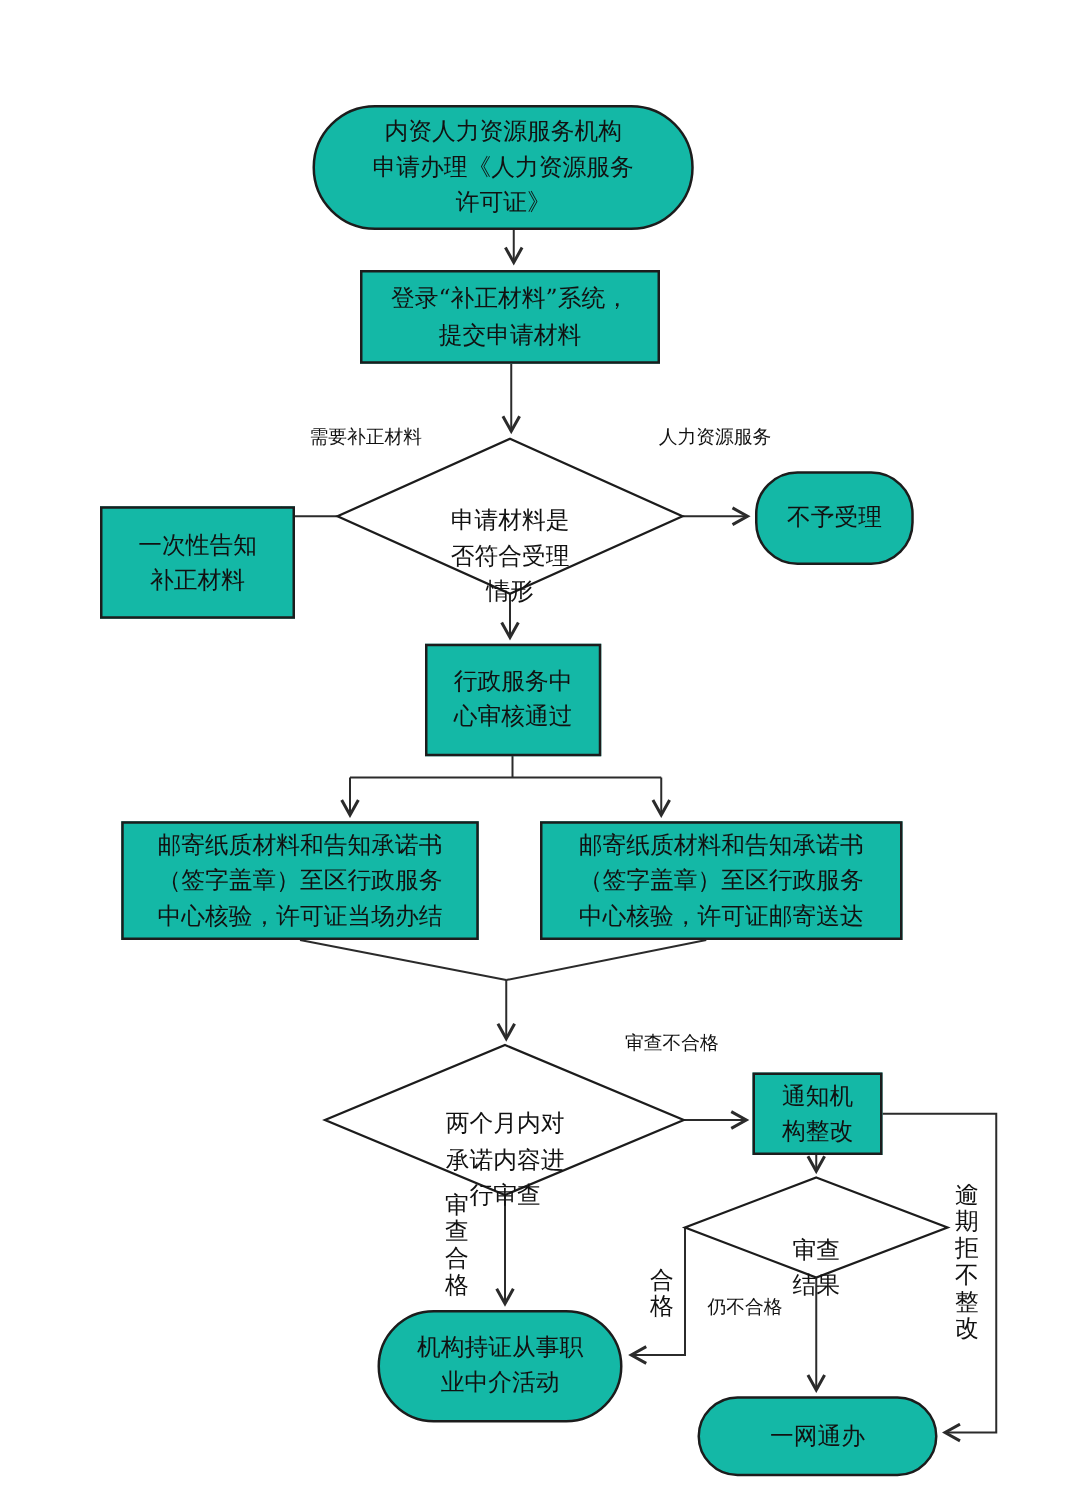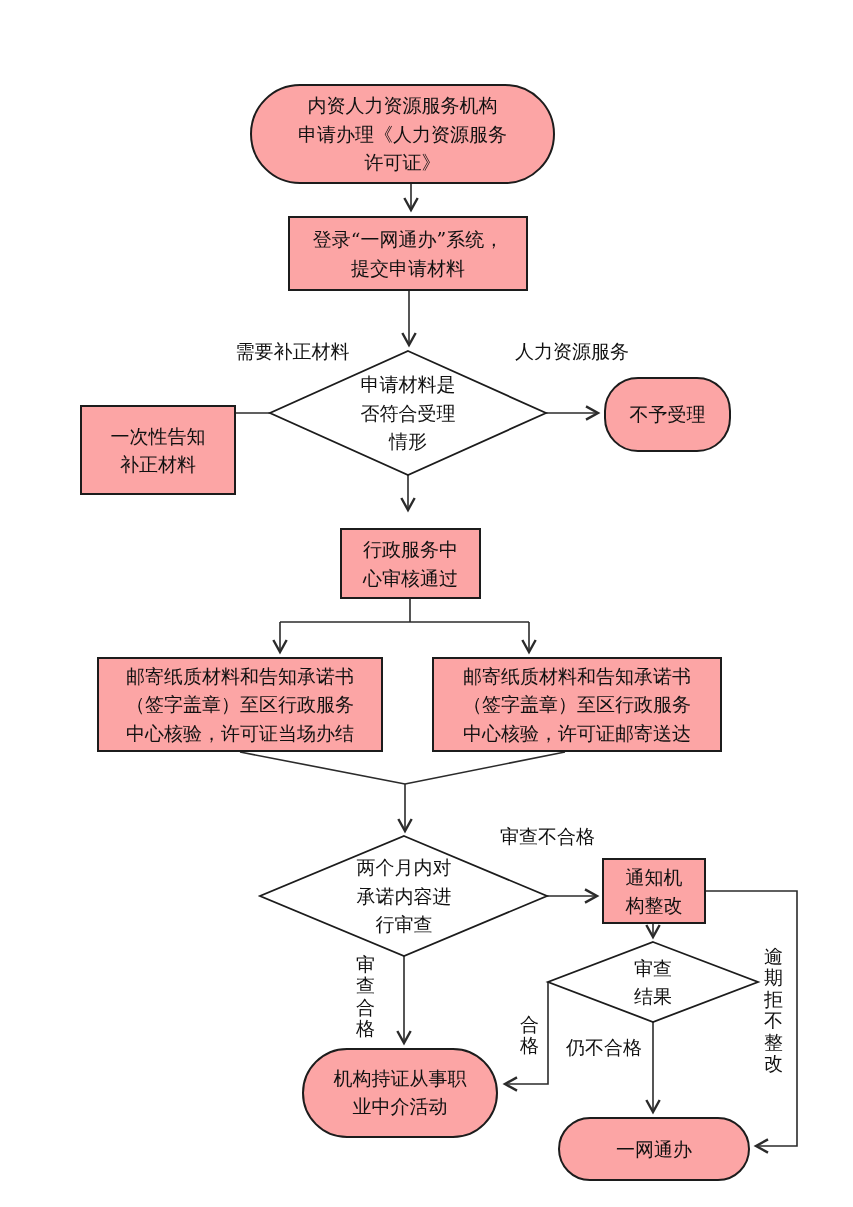--- a/index.html
+++ b/index.html
@@ -11,28 +11,28 @@
     color:#111;
     overflow:hidden;
   }
   #wires{position:absolute;left:0;top:0;width:853px;height:1207px;}
   .node{
     position:absolute;
     display:flex;align-items:center;justify-content:center;
     text-align:center;
     white-space:pre-line;
     font-size:19px;line-height:1.5;
-    background:#fca5a5;
+    background:#14b8a6;
     box-sizing:border-box;
   }
   .rect{border:2px solid #1c1c1c;}
   .stadium{border:2px solid #1c1c1c;}
   .dtext{position:absolute;display:flex;align-items:center;justify-content:center;
-    text-align:center;white-space:pre-line;font-size:19px;line-height:1.5;}
-  .elabel{position:absolute;font-size:19px;line-height:1.2;text-align:center;white-space:nowrap;}
+    text-align:center;white-space:pre-line;font-size:19px;line-height:1.5;margin-top:32px;}
+  .elabel{position:absolute;font-size:15px;line-height:1.2;text-align:center;white-space:nowrap;}
   .vlabel{position:absolute;width:21px;font-size:19px;line-height:1.13;
     word-break:break-all;text-align:center;white-space:normal;}
 </style>
 </head>
 <body>
 
 <div id="canvas">
 
   <svg id="wires" viewBox="0 0 853 1207" xmlns="http://www.w3.org/2000/svg">
     <defs>
@@ -64,37 +64,37 @@
       <polygon points="408,351 546,413 408,475 270,413"></polygon>
       <polygon points="404,836 547,896 404,956 260,896"></polygon>
       <polygon points="653,942 758,982 653,1022 548,982"></polygon>
     </g>
   </svg>
 
   <div class="node stadium" style="left:250px;top:84px;width:305px;height:100px;border-radius:52px;">内资人力资源服务机构
 申请办理《人力资源服务
 许可证》</div>
 
-  <div class="node rect" style="left:288px;top:216px;width:240px;height:75px;">登录“一网通办”系统，
+  <div class="node rect" style="left:288px;top:216px;width:240px;height:75px;">登录“补正材料”系统，
 提交申请材料</div>
 
   <div class="dtext" style="left:328px;top:367px;width:160px;height:92px;">申请材料是
 否符合受理
 情形</div>
 
   <div class="elabel" style="left:205px;top:340px;width:175px;">需要补正材料</div>
 
   <div class="elabel" style="left:492px;top:340px;width:160px;">人力资源服务</div>
 
   <div class="node rect" style="left:80px;top:372px;width:156px;height:90px;margin-top:33px;">一次性告知
 补正材料</div>
 
   <div class="node stadium" style="left:604px;top:377px;width:127px;height:75px;border-radius:34px;">不予受理</div>
 
-  <div class="node rect" style="left:340px;top:528px;width:141px;height:71px;">行政服务中
+  <div class="node rect" style="left:340px;top:515px;width:141px;height:90px;font-family:Liberation Mono, monospace;">行政服务中
 心审核通过</div>
 
   <div class="node rect" style="left:97px;top:657px;width:286px;height:95px;">邮寄纸质材料和告知承诺书
 （签字盖章）至区行政服务
 中心核验，许可证当场办结</div>
 
   <div class="node rect" style="left:432px;top:657px;width:290px;height:95px;">邮寄纸质材料和告知承诺书
 （签字盖章）至区行政服务
 中心核验，许可证邮寄送达</div>
 

